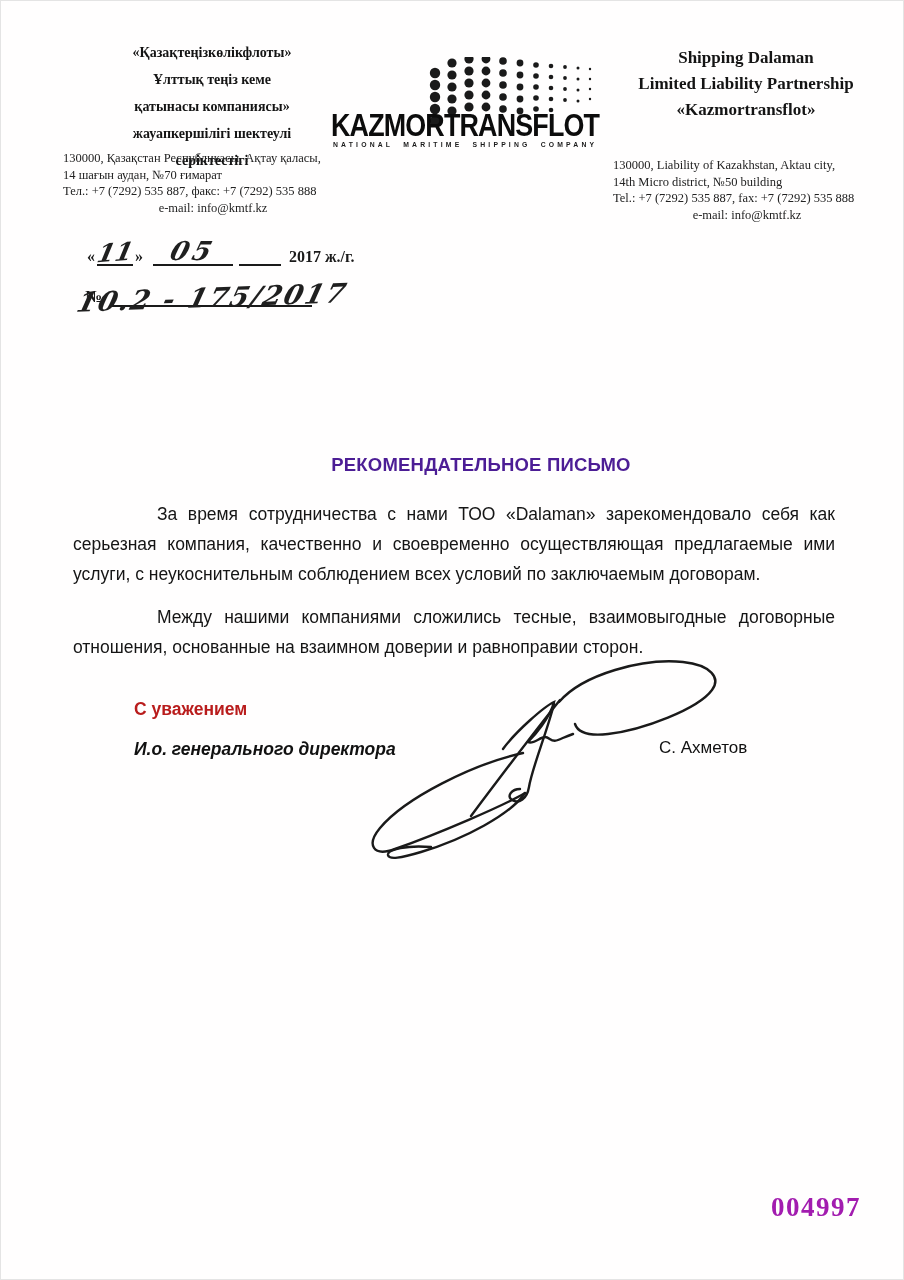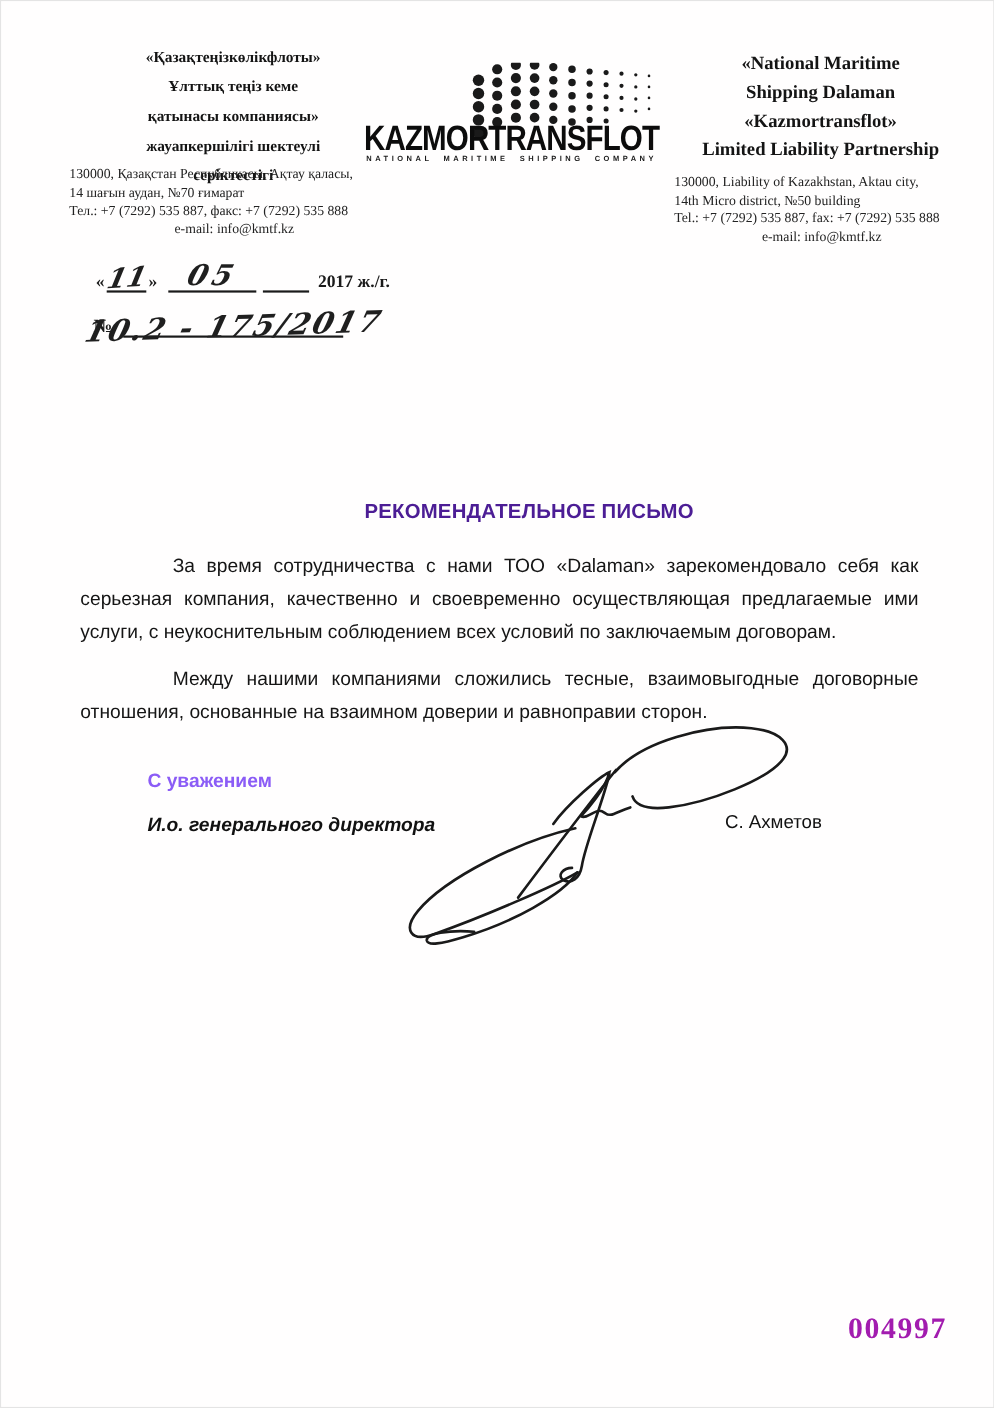--- a/index.html
+++ b/index.html
@@ -69,21 +69,21 @@
   
   .letter-title {
     position:absolute; left:72px; top:453px; width:760px; text-align:center;
     padding-left:56px; font-weight:bold; font-size:18.5px; letter-spacing:0.2px; color:#4c1d95;
   }
   .body-text { position:absolute; left:72px; top:498px; width:762px; }
   .body-text .para {
     font-size:17.5px; line-height:30px; text-align:justify;
     text-indent:84px; margin-bottom:13px; color:#151515;
   }
-  .closing      { position:absolute; left:133px; top:698px; font-weight:bold; font-size:17.5px; color:#8b5cf6; }
+  .closing      { position:absolute; left:133px; top:698px; font-weight:bold; font-size:17.5px; color:#b91c1c; }
   .signer-role  { position:absolute; left:133px; top:738px; font-weight:bold; font-size:17.5px; color:#111;font-style:italic; }
   .signer-name  { position:absolute; left:658px; top:737px; font-weight:normal; font-size:17px;  color:#111; }
   .signature    { position:absolute; left:352px; top:645px; pointer-events:none; }
   .doc-number   {
     position:absolute; right:42px; top:1191px;
     font-family:"Liberation Serif", serif; font-weight:bold; font-size:27px;
     letter-spacing:1.5px; color:#a21caf;
   }
 </style>
 </head>
@@ -159,24 +159,23 @@
         <circle cx="161" cy="12" r="1.2" fill="#1a1a1a"></circle>
         <circle cx="161" cy="22" r="1.2" fill="#1a1a1a"></circle>
         <circle cx="161" cy="32" r="1.2" fill="#1a1a1a"></circle>
         <circle cx="161" cy="42" r="1.2" fill="#1a1a1a"></circle>
       </svg>
     <div class="logo-wordmark">KAZMORTRANSFLOT</div>
     <div class="logo-tagline">NATIONAL MARITIME SHIPPING COMPANY</div>
   </div>
 
   <div class="head-en">
-      <div>«National Maritime</div>
       <div>Shipping Dalaman</div>
+      <div>Limited Liability Partnership</div>
       <div>«Kazmortransflot»</div>
-      <div>Limited Liability Partnership</div>
     </div>
 
   <div class="addr-en">
       <div>130000, Liability of Kazakhstan,  Aktau city,</div>
       <div>14th Micro district, №50 building</div>
       <div>Tel.: +7 (7292) 535 887, fax: +7 (7292) 535 888</div>
       <div>e-mail: info@kmtf.kz</div>
     </div>
 
   <div class="ref-line1">

